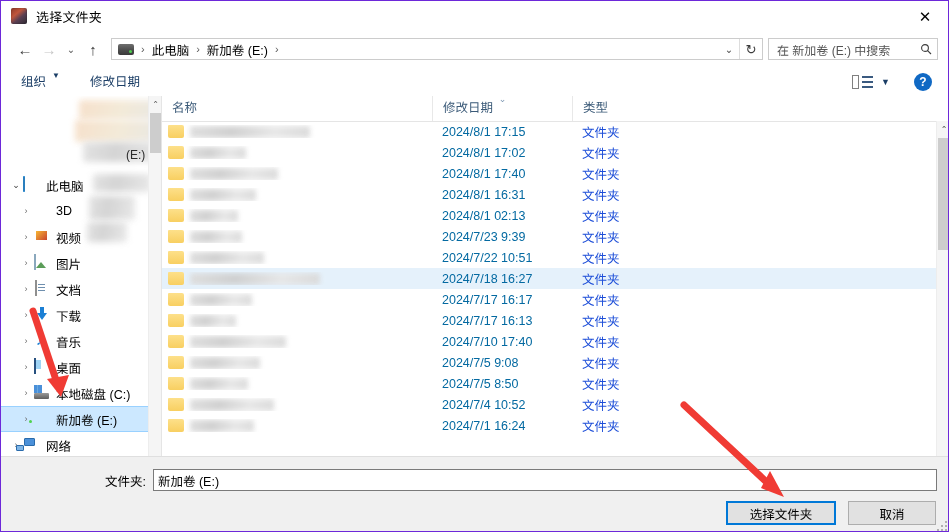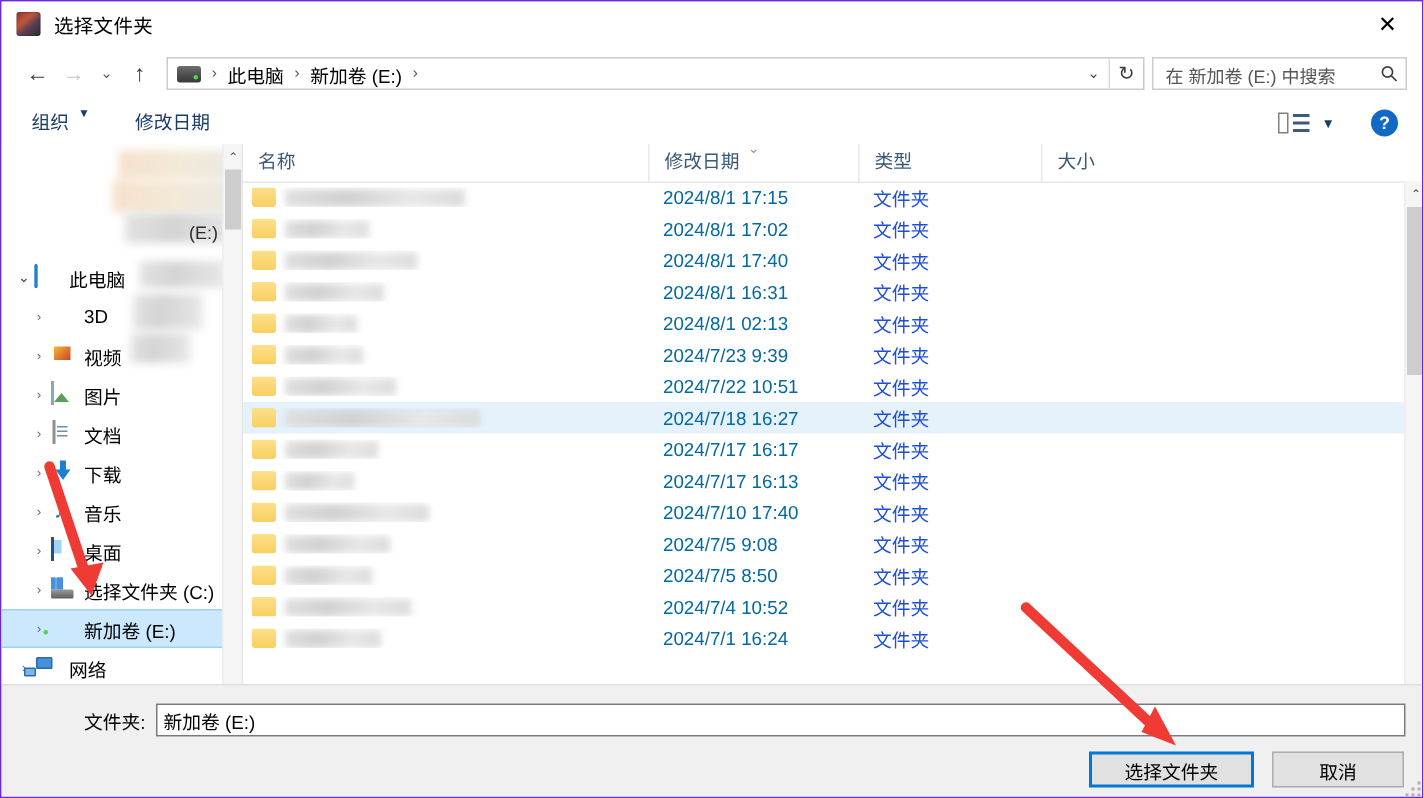--- a/index.html
+++ b/index.html
@@ -614,21 +614,21 @@
     position: absolute;
     left: 0; top: 11px;
     width: 100%;
     height: 24px;
     display: flex;
     align-items: center;
   }
   .folder-label {
     font-size: 12.5px;
     color: #000;
-    margin-left: 55px;
+    margin-left: 104px;
     flex: 0 0 auto;
   }
   .folder-input {
     flex: 1 1 auto;
     height: 22px;
     margin-left: 7px;
     margin-right: 13px;
     background: #ffffff;
     border: 1px solid #7a7a7a;
     box-sizing: border-box;
@@ -789,21 +789,21 @@
             <span class="tlabel">音乐</span>
           </div>
           <div class="tree-item indent1">
             <span class="tw">›</span>
             <span class="ticon"><span class="ic-desk"></span></span>
             <span class="tlabel">桌面</span>
           </div>
           <div class="tree-item indent1">
             <span class="tw">›</span>
             <span class="ticon"><span class="ic-hdd"></span></span>
-            <span class="tlabel">选择文件夹 (C:)</span>
+            <span class="tlabel">本地磁盘 (C:)</span>
           </div>
           <div class="tree-item indent1 selected">
             <span class="tw">›</span>
             <span class="ticon"><span class="ic-drive"></span></span>
             <span class="tlabel">新加卷 (E:)</span>
           </div>
           <div class="tree-item">
             <span class="tw">›</span>
             <span class="ticon"><span class="ic-net"></span></span>
             <span class="tlabel">网络</span>
@@ -824,21 +824,20 @@
     </div>
 
     <div class="filepane">
       <div class="col-headers">
         <div class="col-h col-name first">名称</div>
         <div class="col-h col-date">
           <span class="sort-caret">⌄</span>
           <span>修改日期</span>
         </div>
         <div class="col-h col-type">类型</div>
-        <div class="col-h col-size">大小</div>
       </div>
 
       <div class="rows" id="rows-root">
           <div class="row">
             <div class="cell name">
               <span class="folder-icon"></span>
               <span class="name-blur" style="width: 120px;"></span>
             </div>
             <div class="cell date">2024/8/1 17:15</div>
             <div class="cell type">文件夹</div>

